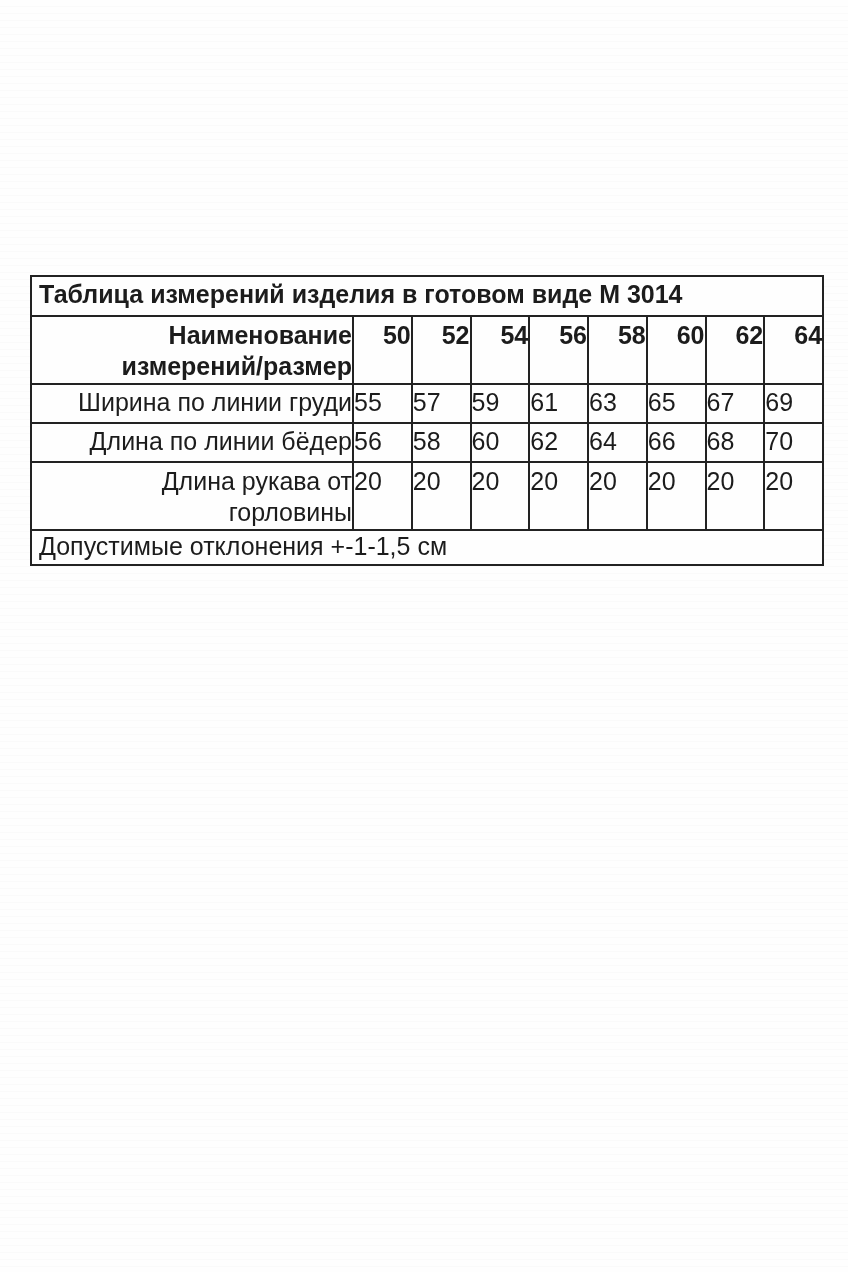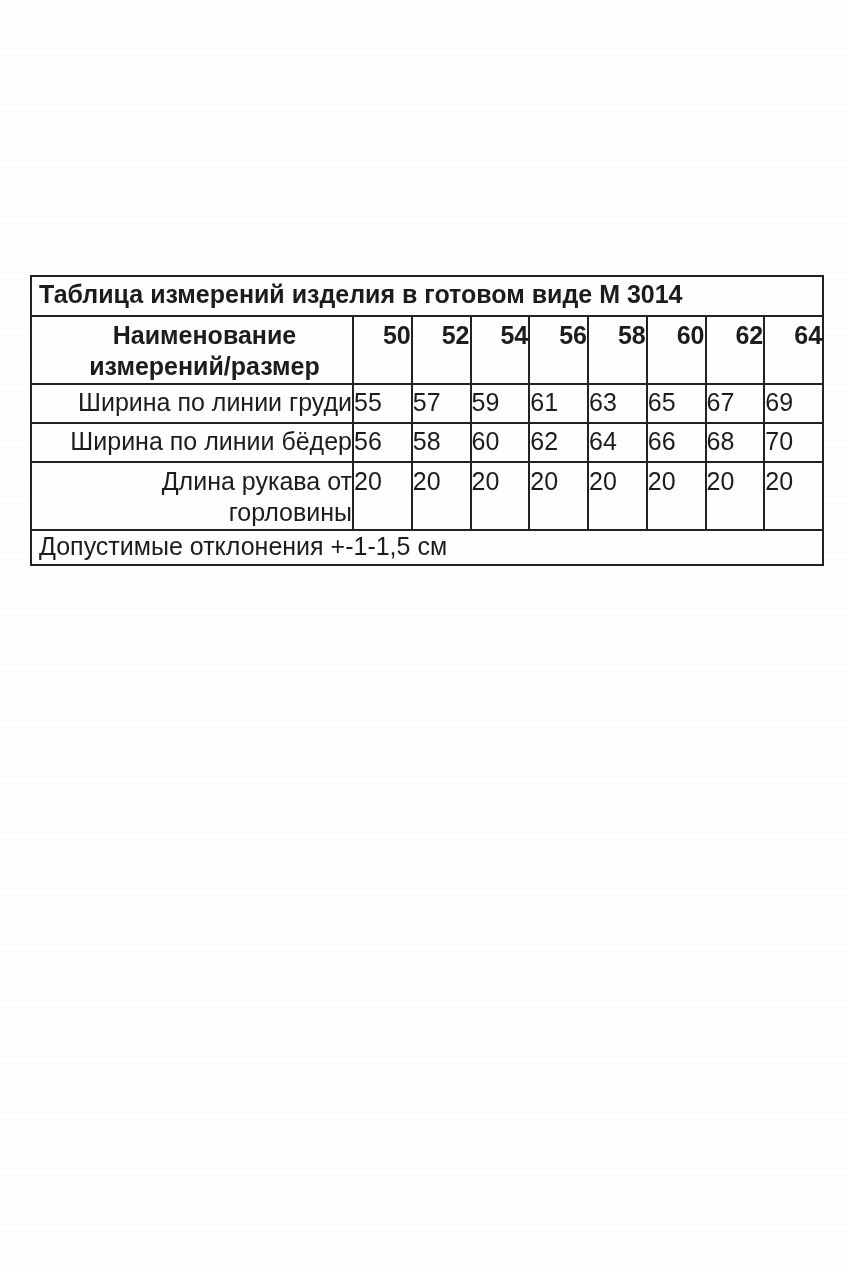--- a/index.html
+++ b/index.html
@@ -41,21 +41,21 @@
     vertical-align: middle;
     border-radius: 9px;
   }
   .header-row th {
     height: 65px;
     font-weight: bold;
     vertical-align: top;
     padding-top: 3px;
   }
   .header-row th.label-cell {
-    text-align: center;
+    text-align: right;
     padding-left: 25px;
     white-space: pre-line;
   }
   .header-row th.num-cell { text-align: right; }
   .data-row td { height: 39px; vertical-align: middle; }
   .data-row td.label-cell {
     text-align: right;
     padding-left: 10px;
     font-weight: normal;
   }
@@ -111,21 +111,21 @@
         <td class="num-cell">55</td>
         <td class="num-cell">57</td>
         <td class="num-cell">59</td>
         <td class="num-cell">61</td>
         <td class="num-cell">63</td>
         <td class="num-cell">65</td>
         <td class="num-cell">67</td>
         <td class="num-cell">69</td>
       </tr>
       <tr class="data-row">
-        <td class="label-cell">Ширина по линии бёдер</td>
+        <td class="label-cell">Длина по линии бёдер</td>
         <td class="num-cell">56</td>
         <td class="num-cell">58</td>
         <td class="num-cell">60</td>
         <td class="num-cell">62</td>
         <td class="num-cell">64</td>
         <td class="num-cell">66</td>
         <td class="num-cell">68</td>
         <td class="num-cell">70</td>
       </tr>
       <tr class="data-row tall">

